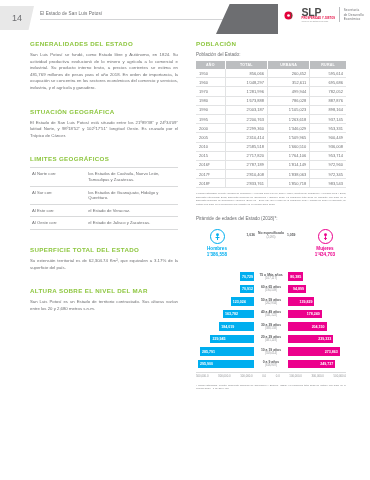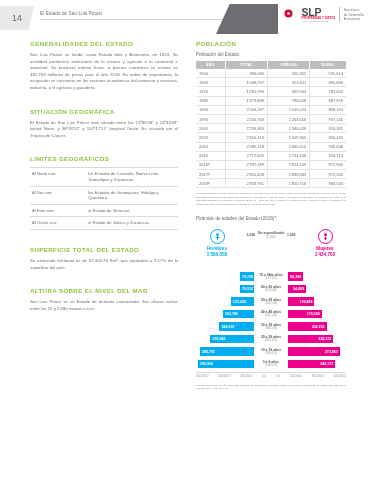--- a/index.html
+++ b/index.html
@@ -33,21 +33,21 @@
   .header-gray-shape {
     position: absolute; right: 92px; top: 4px;
     width: 62px; height: 30px;
     background: #6d6e71;
     clip-path: polygon(22% 0, 100% 0, 100% 100%, 0 100%);
   }
   .logo-wrap {
     position: absolute; right: 6px; top: 7px;
     display: flex; align-items: center; gap: 4px;
   }
-  .logo-slp { display: flex; align-items: flex-start; gap: 9px; }
+  .logo-slp { display: flex; align-items: center; gap: 9px; }
   .logo-mark { width: 9px; height: 9px; margin-top: 1px; }
   .logo-text-col { display: flex; flex-direction: column; }
   .logo-slp-letters {
     font-size: 10.5px; font-weight: bold; color: #4a4a4a;
     line-height: 9px; letter-spacing: -.3px;
   }
   .logo-tagline { font-size: 2.6px; color: #e4003a; font-weight: bold; letter-spacing: .05px; }
   .logo-subtag { font-size: 1.9px; color: #9a9a9a; }
   .logo-divider { width: .6px; height: 15px; background: #bcbdc0; }
   .logo-sec { display: flex; flex-direction: column; gap: .4px; }

